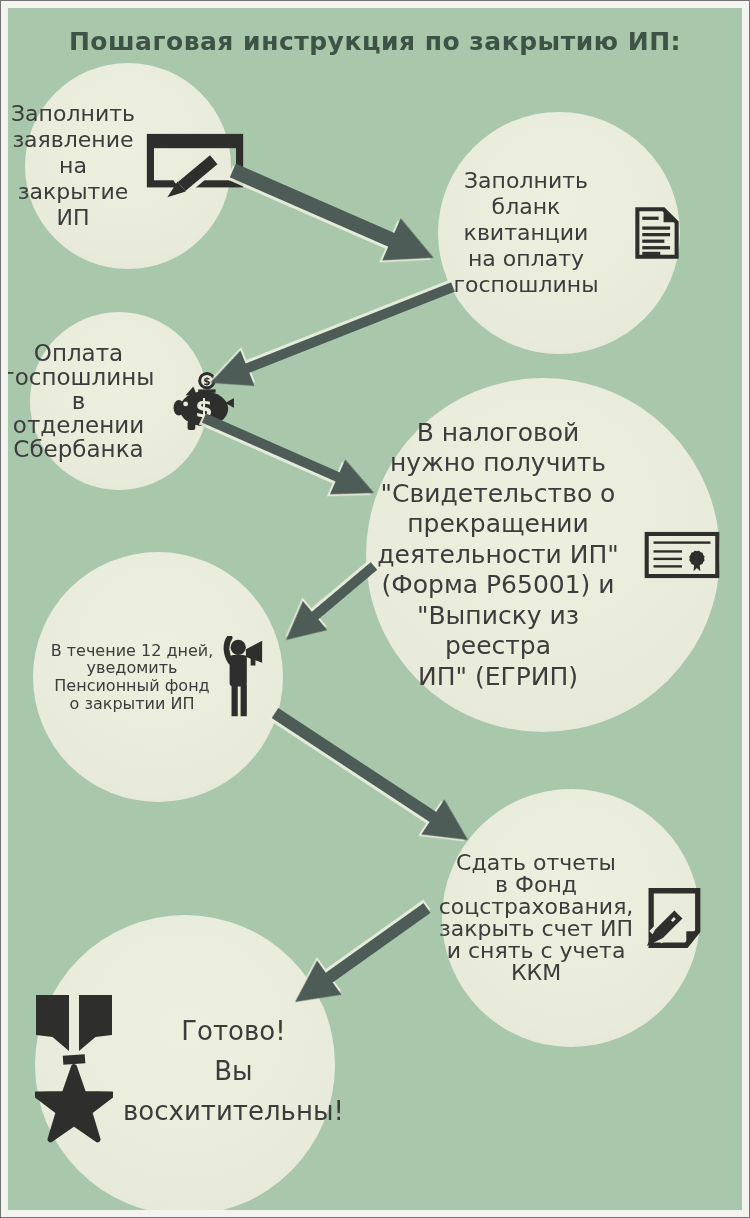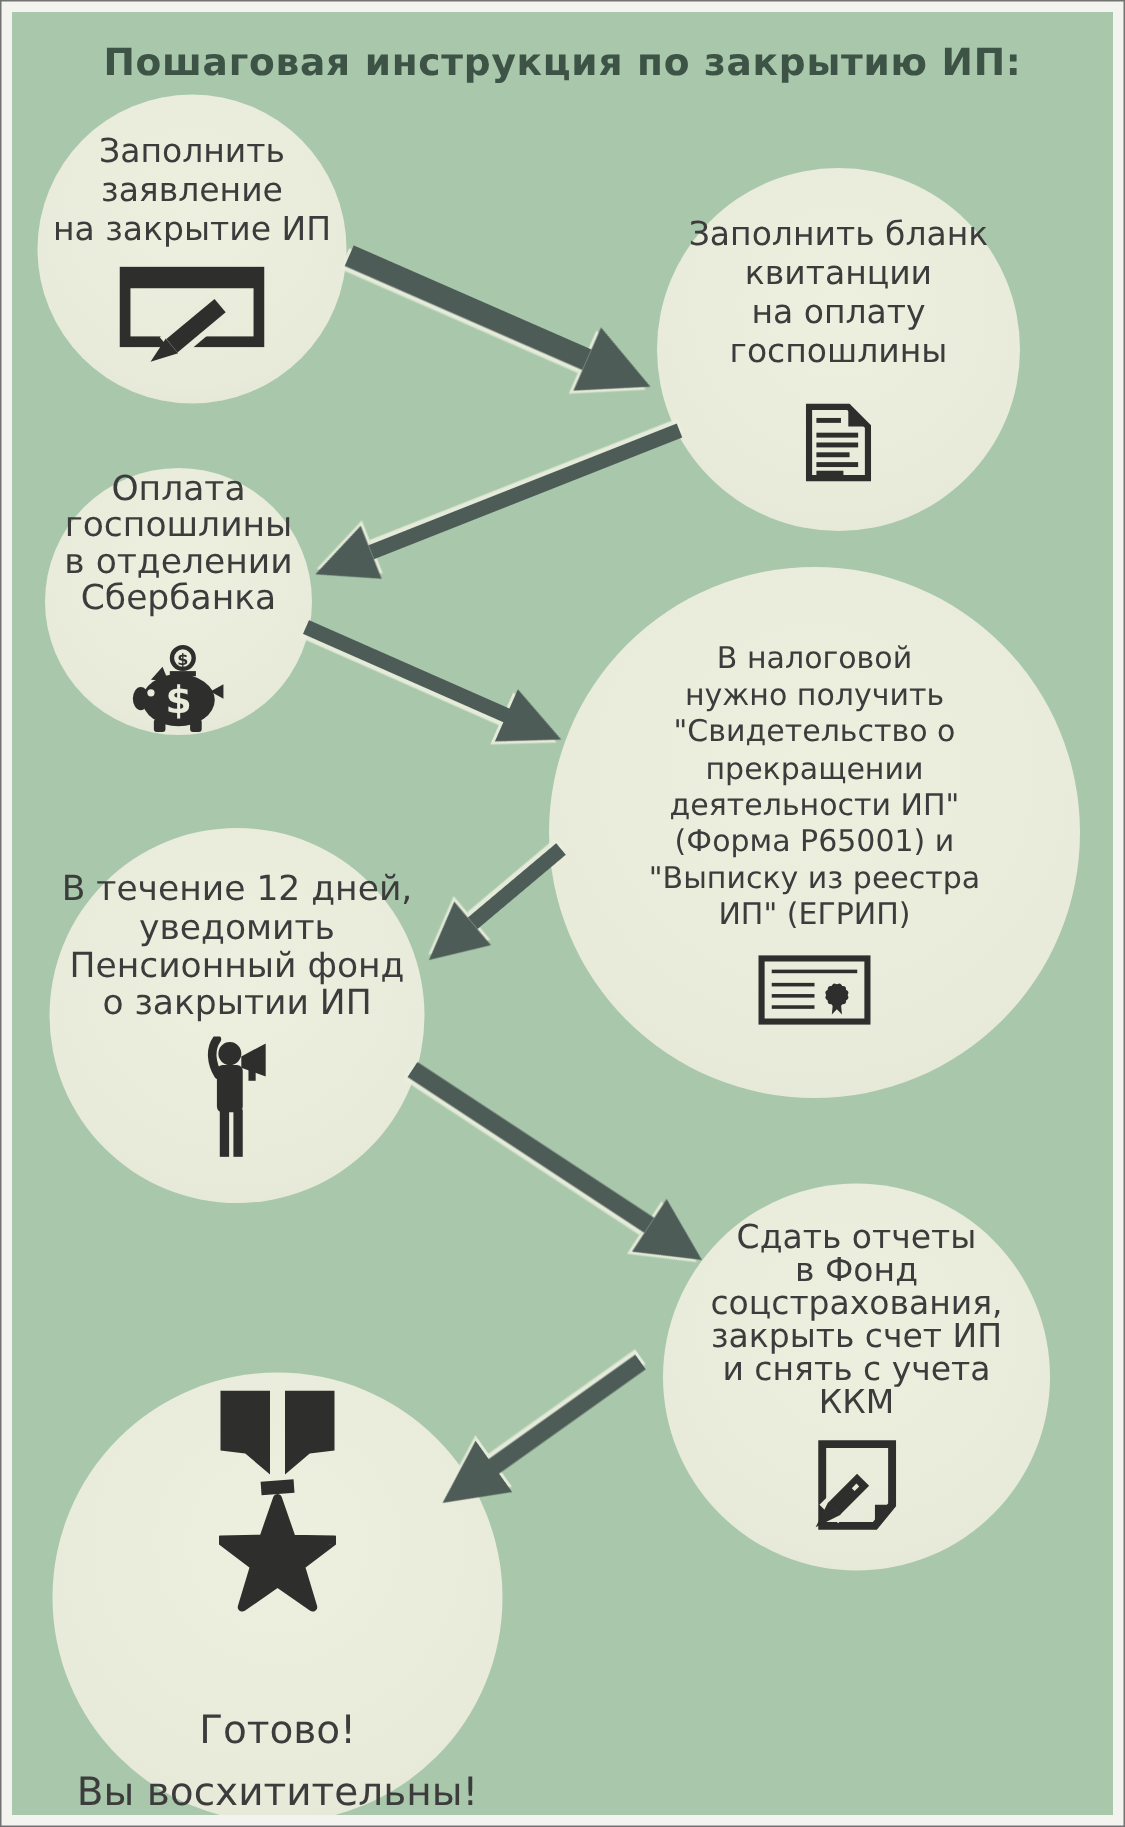--- a/index.html
+++ b/index.html
@@ -11,31 +11,31 @@
   .canvas{
     position:absolute;inset:7px;background:#a8c7ab;overflow:hidden;
   }
   .title{
     position:absolute;top:19px;left:0;width:100%;text-align:center;
     font-size:25px;font-weight:bold;color:#3d5345;letter-spacing:0.5px;
   }
   .circle{
     position:absolute;border-radius:50%;
     background:radial-gradient(circle at 50% 38%,#edefdf 0%,#e8eada 70%,#e2e5d2 100%);
-    display:flex;flex-direction:column;align-items:center;justify-content:center;
+    display:flex;flex-direction:row;align-items:center;justify-content:center;
     box-sizing:border-box;text-align:center;color:#3c3c3c;
   }
   .circle .txt{white-space:pre-line;}
   .circle svg{flex:none;}
   
   .c1{left:17px;top:55px;width:206px;height:206px;font-size:22px;line-height:1.18;gap:10px;}
   .c2{left:430px;top:104px;width:242px;height:242px;font-size:22px;line-height:1.18;gap:20px;}
   .c3{left:22px;top:304px;width:178px;height:178px;font-size:23px;line-height:1.05;gap:19px;}
-  .c4{left:358px;top:370px;width:354px;height:354px;font-size:20px;line-height:1.22;gap:14px;}
-  .c5{left:25px;top:544px;width:250px;height:250px;font-size:23px;line-height:1.1;gap:8px;}
+  .c4{left:358px;top:370px;width:354px;height:354px;font-size:25px;line-height:1.22;gap:14px;}
+  .c5{left:25px;top:544px;width:250px;height:250px;font-size:16px;line-height:1.1;gap:8px;}
   .c6{left:434px;top:781px;width:258px;height:258px;font-size:22px;line-height:1.0;gap:12px;}
   .c7{left:27px;top:907px;width:300px;height:300px;font-size:26px;line-height:1.55;gap:10px;justify-content:space-between;padding-top:12px;}
   
   .arrow{
     position:absolute;display:flex;align-items:center;transform-origin:0 50%;
     filter:drop-shadow(-2px 3px 0 rgba(235,238,222,0.9));
   }
   .arrow .shaft{flex:1;background:#4e5c58;}
   .arrow .head{width:0;height:0;border-top-style:solid;border-bottom-style:solid;
     border-top-color:transparent;border-bottom-color:transparent;

